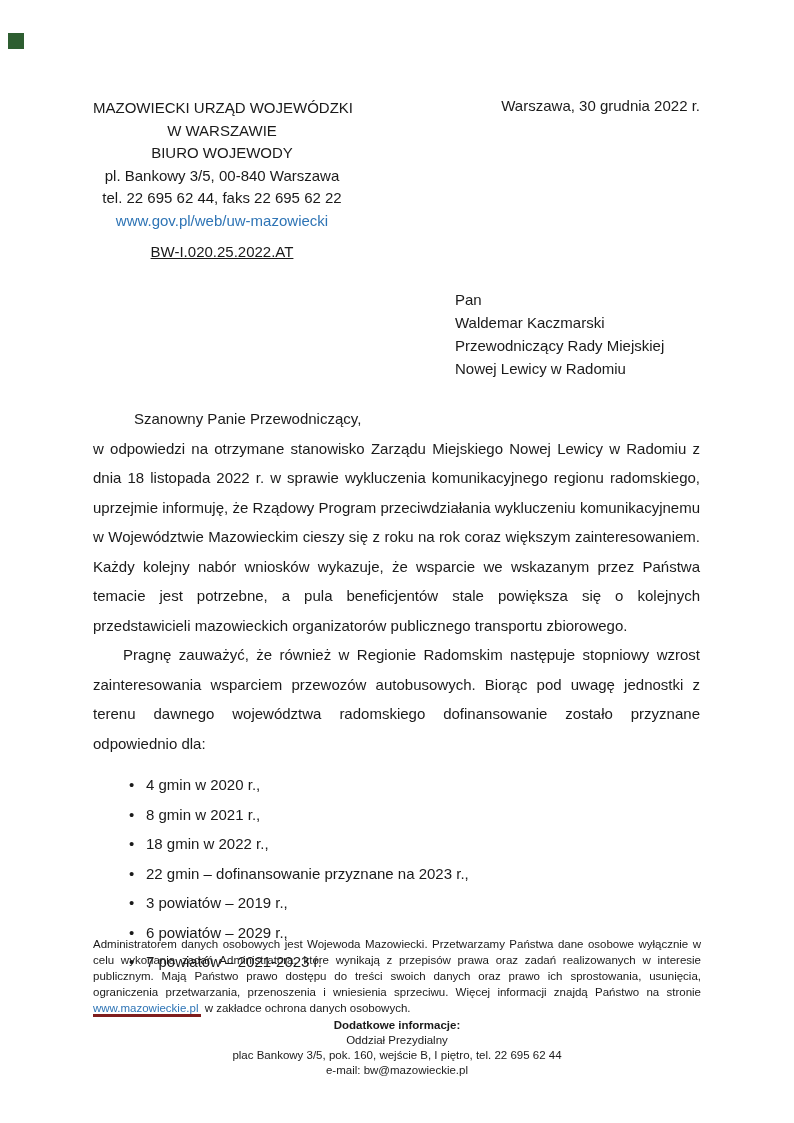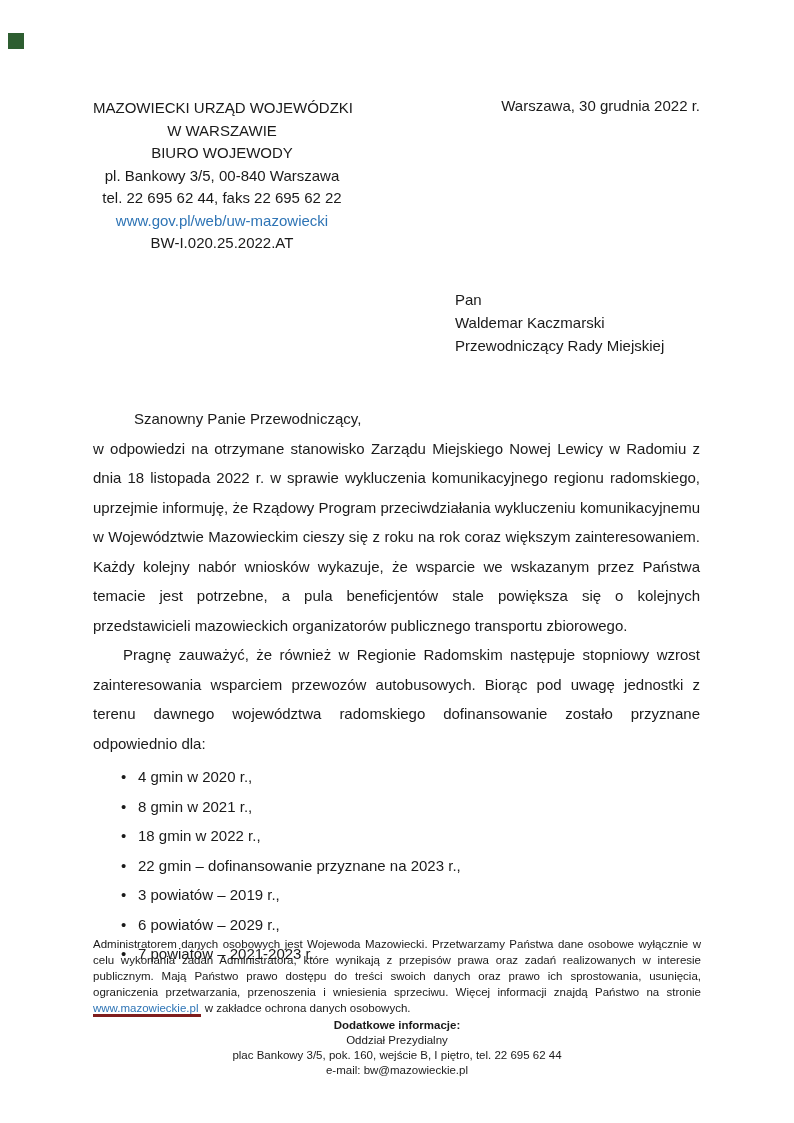--- a/index.html
+++ b/index.html
@@ -30,20 +30,22 @@
     line-height: 22.5px;
     white-space: nowrap;
   }
   .letterhead .website {
     color: #2E74B5;
     text-decoration: none;
     cursor: pointer;
   }
   .ref-number {
     display: block;
+    margin-top: 9px;
+    text-decoration: underline;
   }
   .date-line {
     position: absolute;
     top: 96px;
     right: 94px;
     font-size: 15px;
     line-height: 20px;
   }
   .addressee {
     position: absolute;
@@ -57,21 +59,21 @@
     left: 93px;
     top: 404px;
     width: 607px;
     font-size: 15px;
     line-height: 29.5px;
   }
   .salutation { padding-left: 41px; }
   .para-justify { text-align: justify; margin: 0; }
   .para-indent { text-indent: 30px; }
   ul.bullets {
-    margin: 4px;
+    margin: 12px;
     padding: 0 0 0 41px;
     list-style: none;
   }
   ul.bullets li { position: relative; }
   ul.bullets li::before {
     content: "\2022";
     position: absolute;
     left: -17px;
     top: 0;
   }
@@ -120,20 +122,21 @@
     <div>
       <a class="website">www.gov.pl/web/uw-mazowiecki</a>
     </div>
     <span class="ref-number">BW-I.020.25.2022.AT</span>
   </div>
 
   <div class="addressee">
     <div>Pan</div>
     <div>Waldemar Kaczmarski</div>
     <div>Przewodniczący Rady Miejskiej</div>
+    <div>Nowej Lewicy w Radomiu</div>
   </div>
 
   <div class="body-text">
     <div class="salutation">Szanowny Panie Przewodniczący,</div>
     <p class="para-justify">w odpowiedzi na otrzymane stanowisko Zarządu Miejskiego Nowej Lewicy w Radomiu z dnia 18 listopada 2022 r. w sprawie wykluczenia komunikacyjnego regionu radomskiego, uprzejmie informuję, że Rządowy Program przeciwdziałania wykluczeniu komunikacyjnemu w Województwie Mazowieckim cieszy się z roku na rok coraz większym zainteresowaniem. Każdy kolejny nabór wniosków wykazuje, że wsparcie we wskazanym przez Państwa temacie jest potrzebne, a pula beneficjentów stale powiększa się o kolejnych przedstawicieli mazowieckich organizatorów publicznego transportu zbiorowego.</p>
     <p class="para-justify para-indent">Pragnę zauważyć, że również w Regionie Radomskim następuje stopniowy wzrost zainteresowania wsparciem przewozów autobusowych. Biorąc pod uwagę jednostki z terenu dawnego województwa radomskiego dofinansowanie zostało przyznane odpowiednio dla:</p>
     <ul class="bullets">
       <li>4 gmin w 2020 r.,</li>
       <li>8 gmin w 2021 r.,</li>
       <li>18 gmin w 2022 r.,</li>

